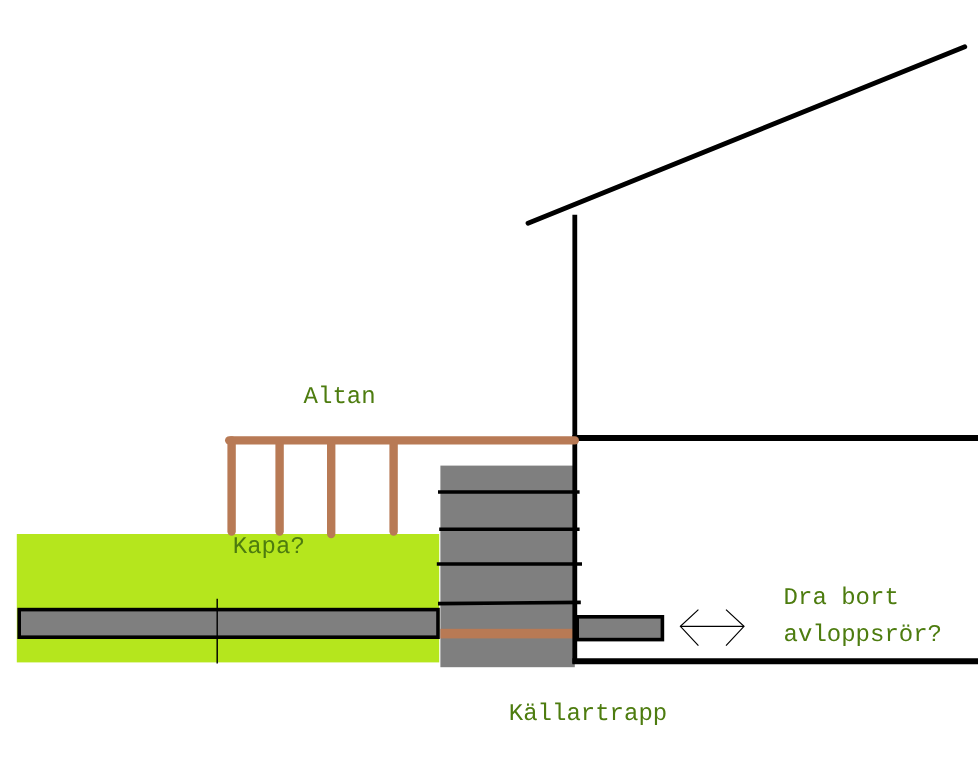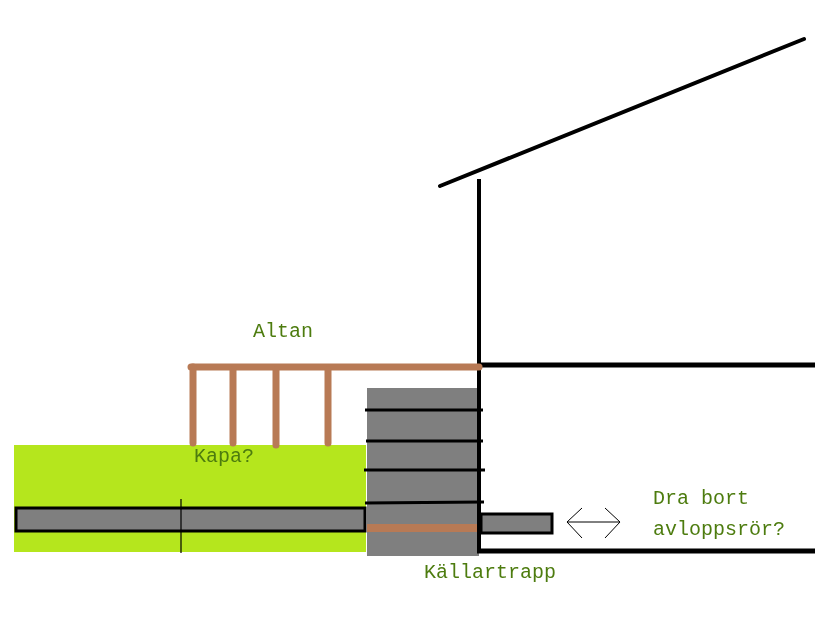--- a/index.html
+++ b/index.html
@@ -25,21 +25,21 @@
       position: absolute;
       font-family: Liberation Mono, monospace;
       font-size: 20px;
       color: #4d7c0f;
       line-height: 26px;
       white-space: nowrap;
     }
     #label-altan { left: 253px; top: 319px; }
     #label-kapa { left: 164px; top: 444px; margin-left: 30px; }
     #label-dra { left: 633px; top: 483px; line-height: 31px; margin-left: 20px; }
-    #label-kallartrapp { left: 424px; top: 560px; text-align: right; }
+    #label-kallartrapp { left: 424px; top: 583px; text-align: right; }
   </style>
 </head>
 <body>
 
 <svg id="canvas" width="815" height="638" viewBox="0 0 815 638" xmlns="http://www.w3.org/2000/svg">
 
   <rect x="14" y="445" width="352" height="107" fill="#b5e61d"></rect>
 
   <rect x="367" y="388" width="112" height="168" fill="#7f7f7f"></rect>
 

